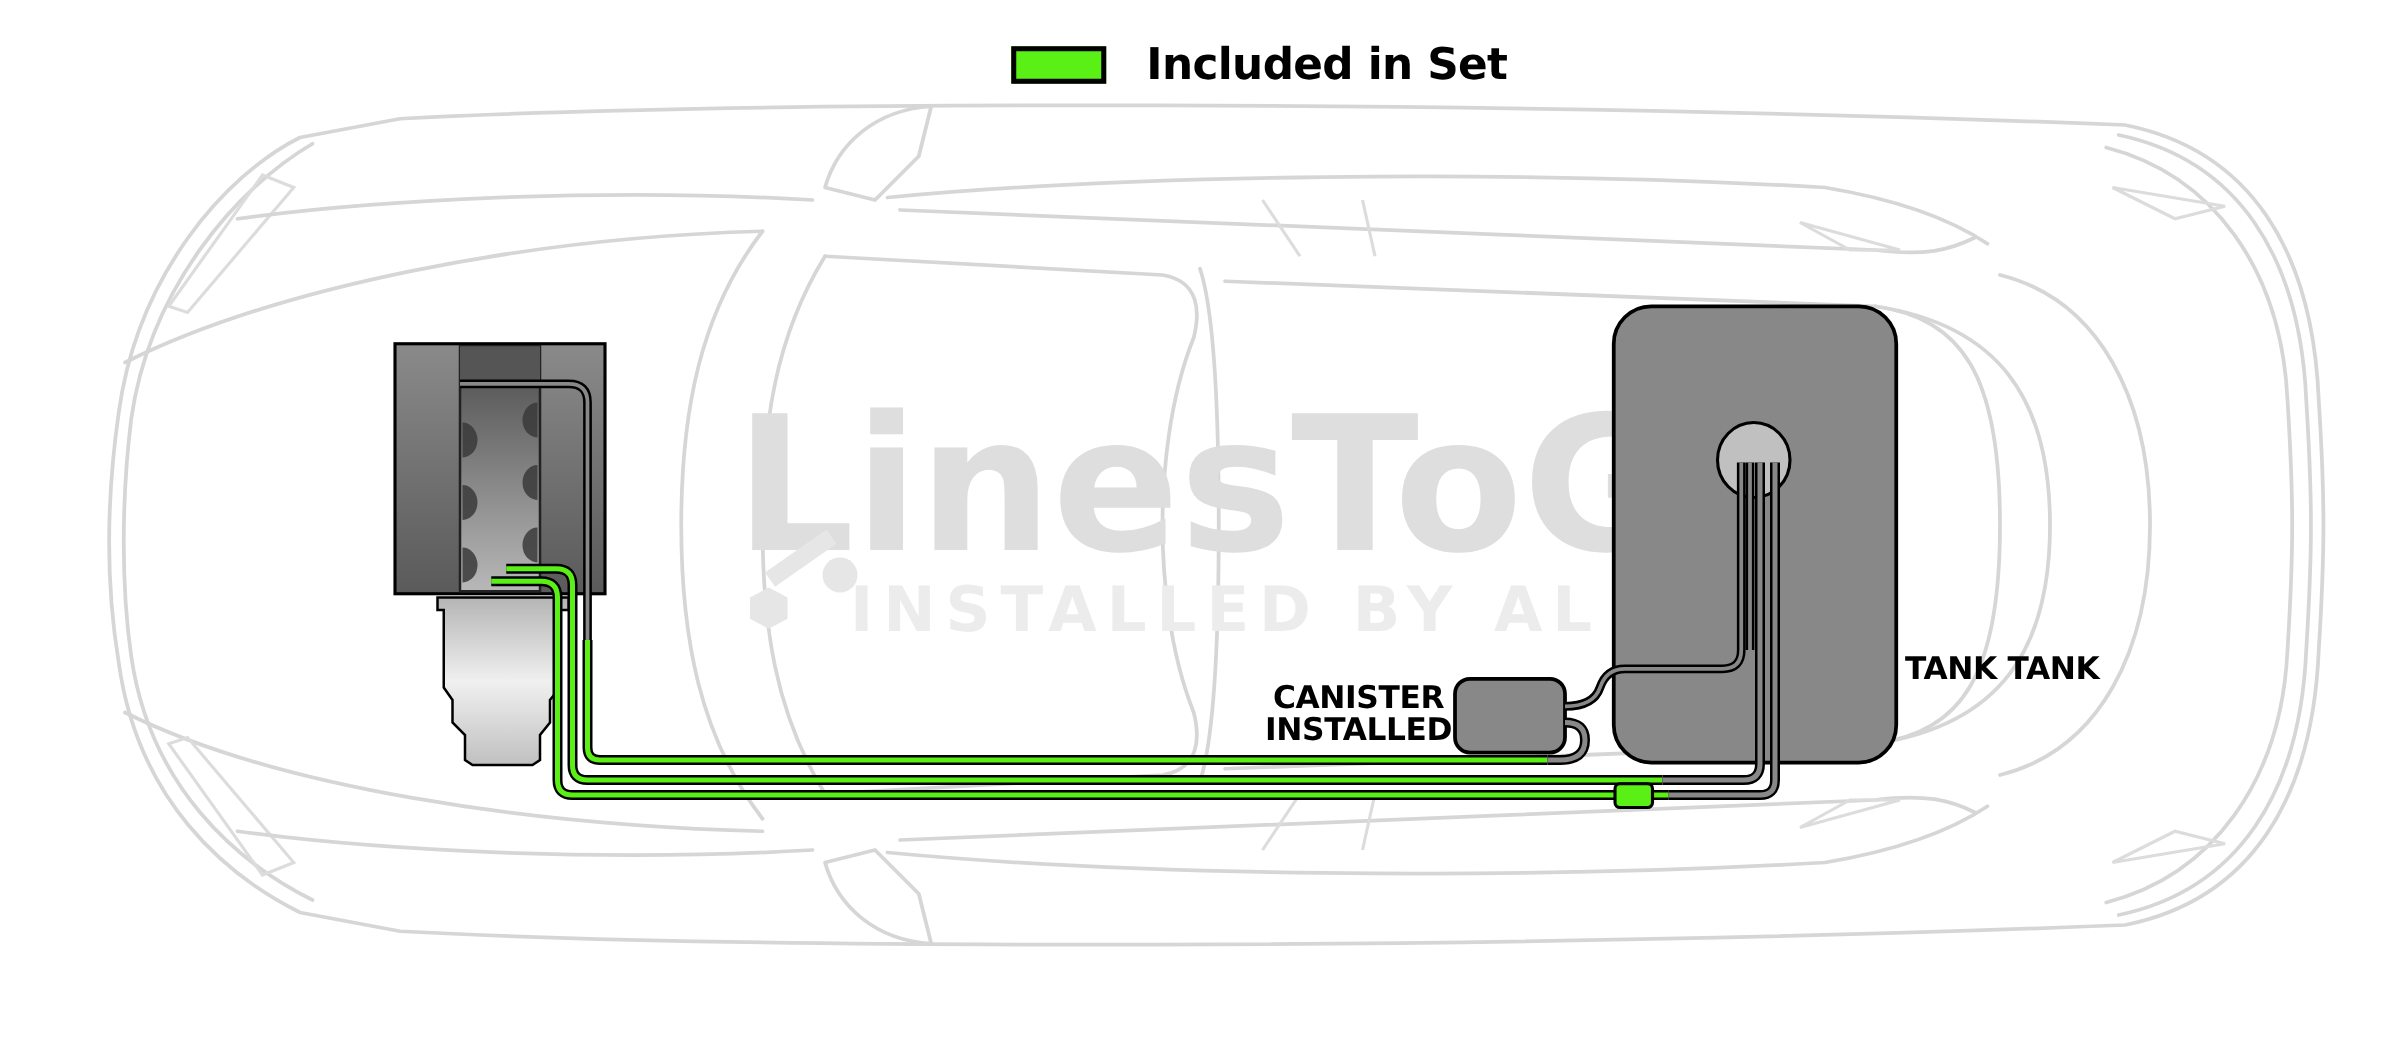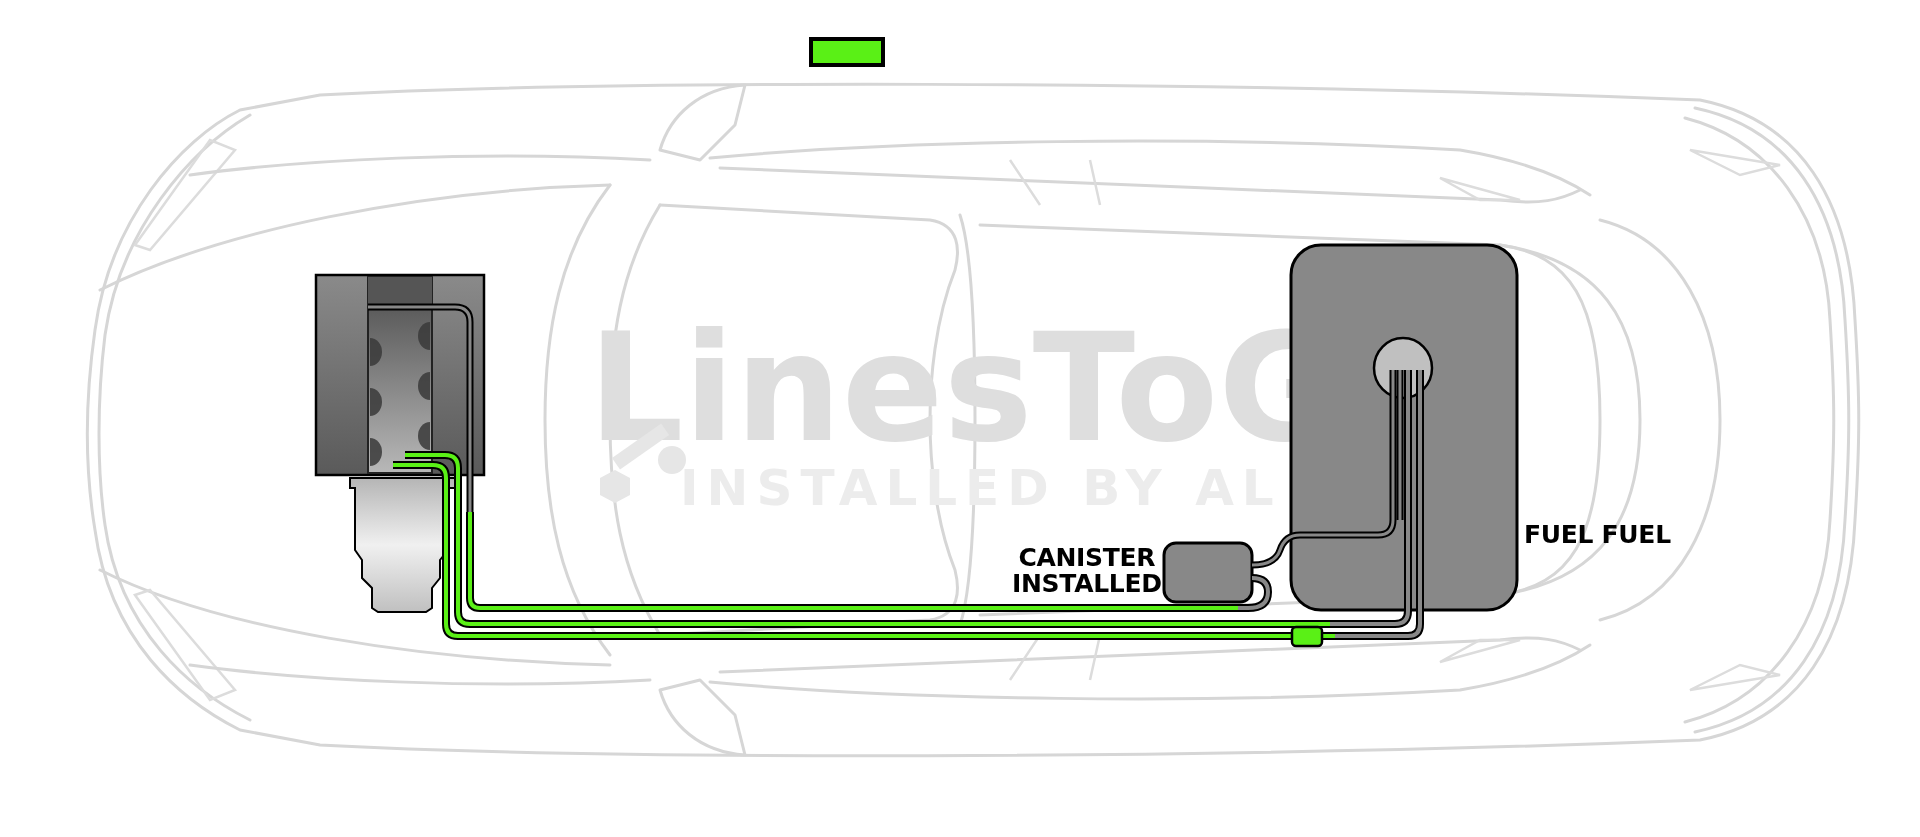--- a/index.html
+++ b/index.html
@@ -12,20 +12,21 @@
     .car-thin { fill: none; stroke: #dcdcdc; stroke-width: 2.5; }
     .wm-text { font-family: "DejaVu Sans", "Liberation Sans", sans-serif; font-weight: bold; fill: #dedede; }
     .wm-sub { font-family: "DejaVu Sans", "Liberation Sans", sans-serif; font-weight: bold; fill: #ececec; letter-spacing: 8px; }
     .label { position: absolute; font-weight: bold; color: #000; font-size: 25px; line-height: 26px; text-align: center; letter-spacing: -0.3px; }
   </style>
 </head>
 <body>
 
 <div class="legend">
   <div class="legend-swatch"></div>
+  <div class="legend-label">Included in Set</div>
 </div>
 
 <svg class="diagram" width="1920" height="837" viewBox="0 0 1920 837">
   <defs>
     <linearGradient id="blockGrad" x1="0" y1="0" x2="0" y2="1">
       <stop offset="0" stop-color="#8a8a8a"></stop>
       <stop offset="1" stop-color="#5a5a5a"></stop>
     </linearGradient>
     <linearGradient id="coreGrad" x1="0" y1="0" x2="0" y2="1">
       <stop offset="0" stop-color="#4a4a4a"></stop>
@@ -159,13 +160,13 @@
   </g>
 
   <rect x="1292" y="627" width="30" height="19" rx="4" ry="4" fill="#5af016" stroke="#000" stroke-width="2.5"></rect>
 </svg>
 
 <div class="label" style="left: 1012px; top: 545px;">
   <div>CANISTER</div>
   <div>INSTALLED</div>
 </div>
 
-<div class="label" style="left: 1524px; top: 522px;">FUEL FUEL</div>
+<div class="label" style="left: 1524px; top: 522px;">TANK TANK</div>
 
 </body></html>

